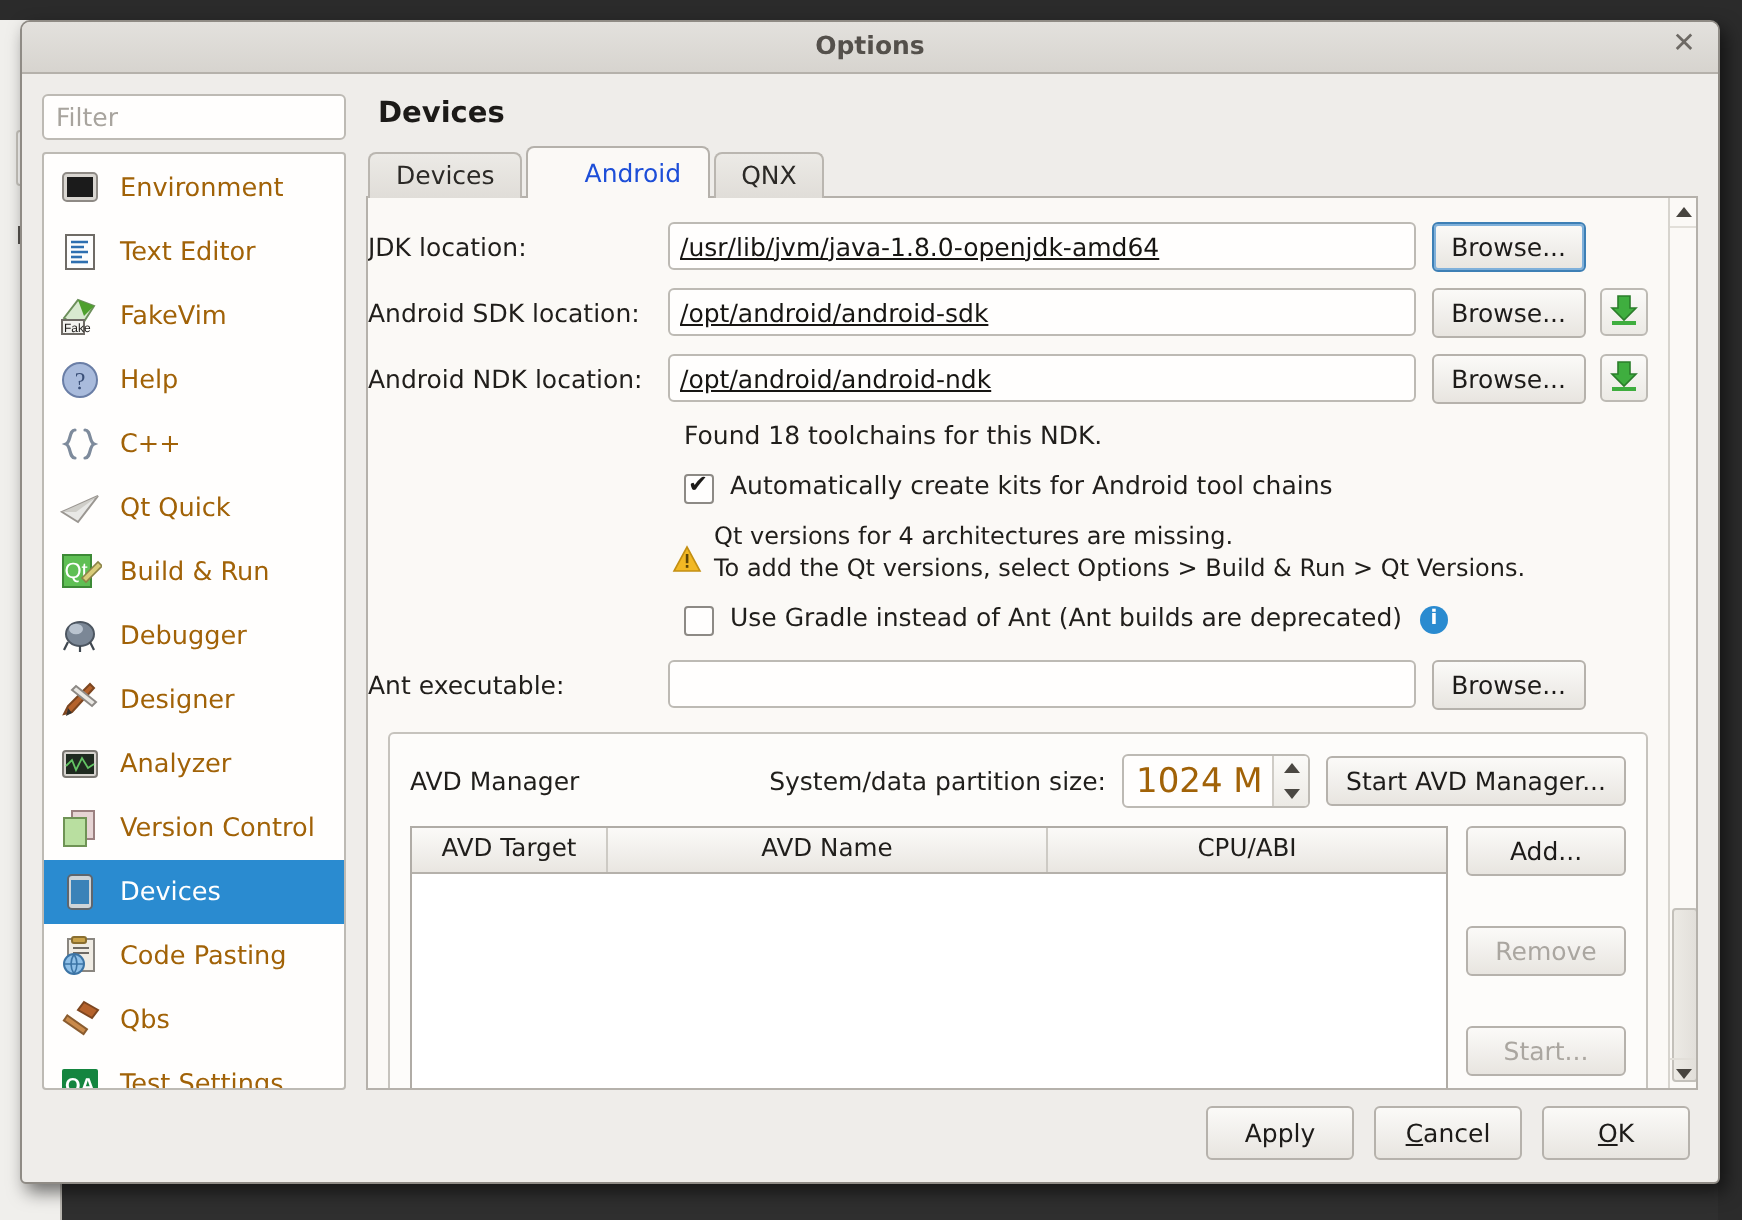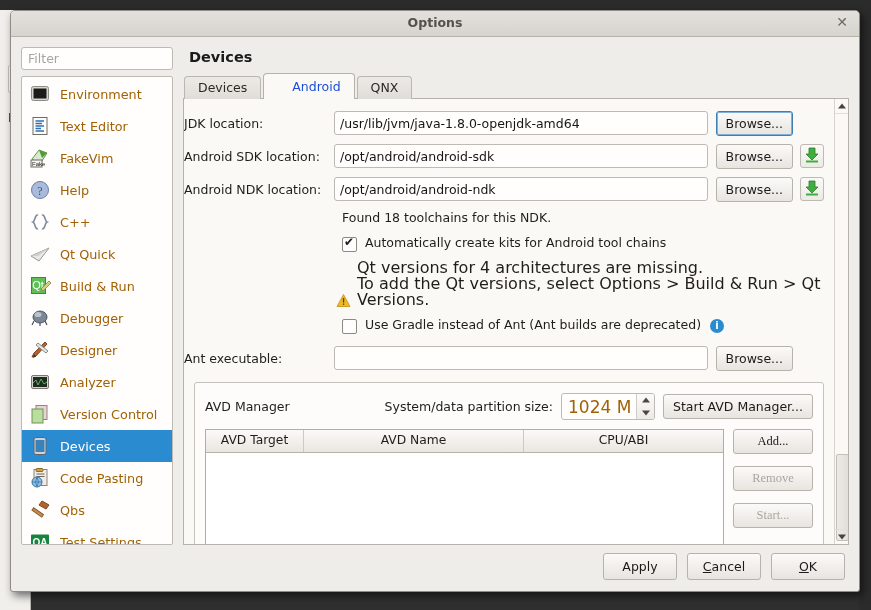--- a/index.html
+++ b/index.html
@@ -208,20 +208,21 @@
     box-sizing: border-box;
     border: 1px solid #bdbab4;
     border-radius: 3px;
     background: #fffefd;
     font-size: 12.5px;
     color: #171512;
     padding: 0 5px;
     outline: none;
     min-width: 0;
     font-family: inherit;
+    text-decoration: underline;
   }
   .btn {
     height: 25px;
     min-width: 76px;
     box-sizing: border-box;
     background: linear-gradient(to bottom,#fbfaf8,#e8e5e0);
     border: 1px solid #b6b2ac;
     border-radius: 3px;
     font-size: 12.5px;
     color: #1d1b19;
@@ -268,23 +269,23 @@
     top: 2px;
     cursor: default;
   }
   .cbox.checked::after {
     content: "✔";
     position: absolute;
     left: 1px; top: -3px;
     font-size: 12px; color: #1d1b19;
   }
   .warn-row {
-    display: flex; align-items: flex-end;
+    display: flex; align-items: center;
     margin: 0 0 9px 152px;
-    font-size: 16px; color: #201e1b;
+    font-size: 12px; color: #201e1b;
     line-height: 16px;
   }
   .warn-ico {
     width: 15px; height: 15px;
     flex: 0 0 15px;
     margin: 7px 6px 0 0;
     position: relative;
   }
   .info-ico {
     width: 14px; height: 14px;
@@ -368,21 +369,21 @@
   }
   .th {
     font-size: 12.3px;
     color: #201e1b;
     line-height: 21px;
     text-align: center;
     border-right: 1px solid #cdcac4;
     box-sizing: border-box;
   }
   .th:last-child { border-right: none; }
-  #avd-side-btns { display: flex; flex-direction: column; gap: 12px; width: 80px; flex: 0 0 80px; font-family: Liberation Serif, serif; }
+  #avd-side-btns { display: flex; flex-direction: column; gap: 25px; width: 80px; flex: 0 0 80px; }
   #avd-side-btns .btn { min-width: 0; width: 80px; }
 
   
   #vscroll {
     position: absolute;
     right: 0; top: 0; bottom: 0;
     width: 14px;
     background: #fbf9f6;
     border-left: 1px solid #d7d4ce;
     box-sizing: border-box;

